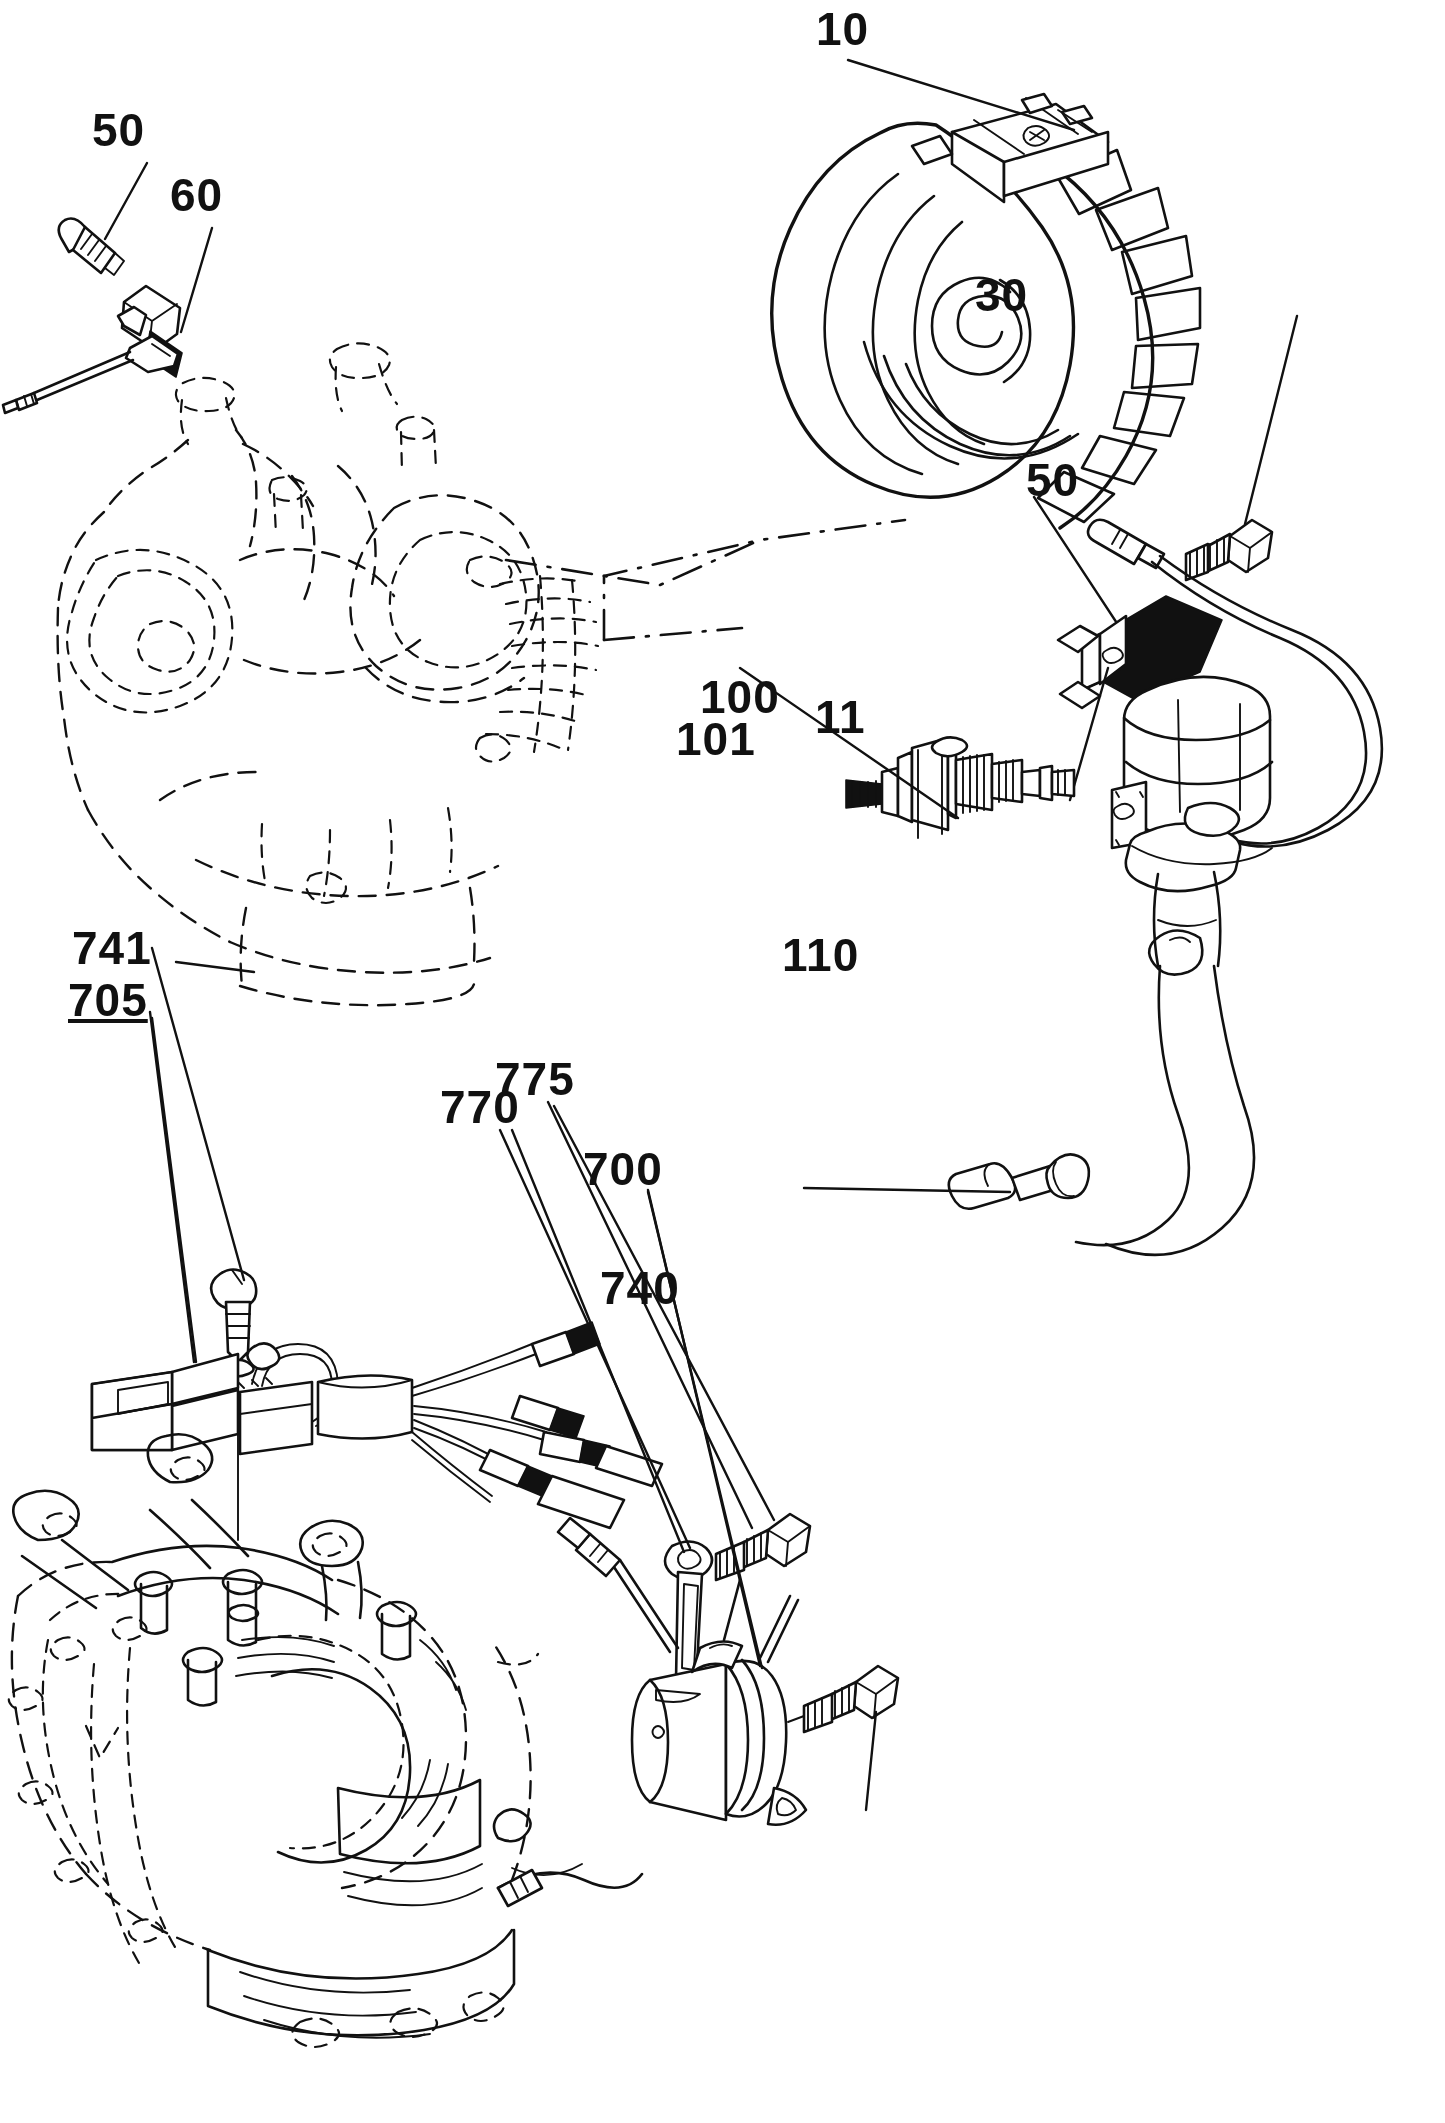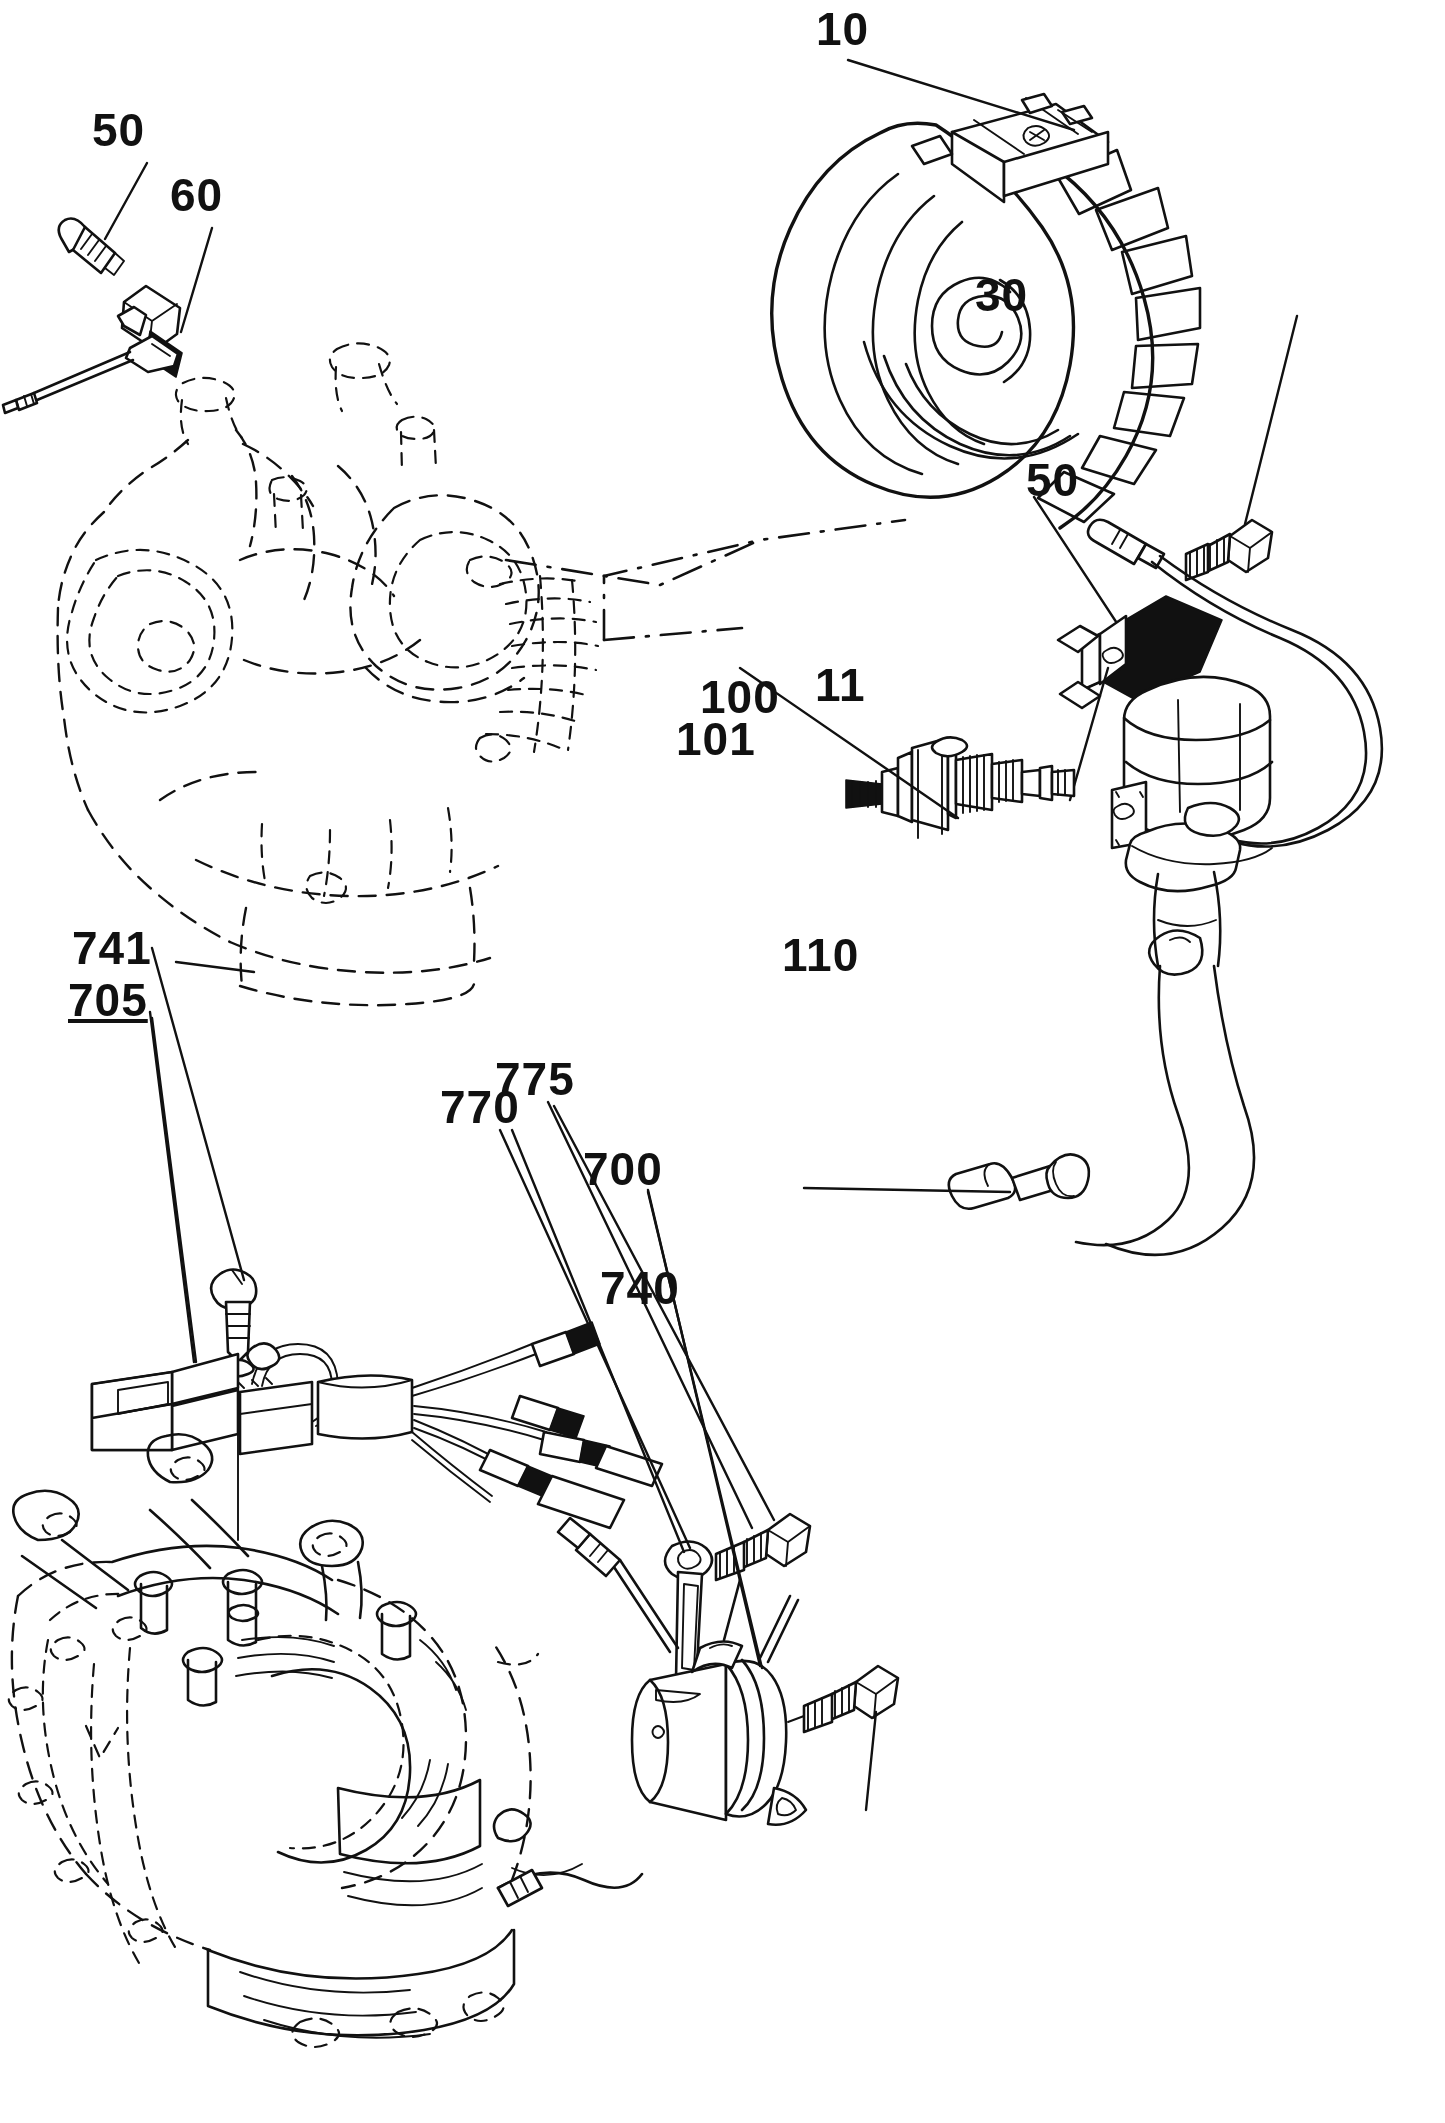--- a/index.html
+++ b/index.html
@@ -447,21 +447,21 @@
 
   </svg>
 
   <div class="callout" style="left:816px;top:6px;">10</div>
   <div class="callout" style="left:92px;top:107px;">50</div>
   <div class="callout" style="left:170px;top:172px;">60</div>
   <div class="callout" style="left:975px;top:272px;">30</div>
   <div class="callout" style="left:1026px;top:457px;">50</div>
   <div class="callout" style="left:700px;top:674px;text-align:right;">100</div>
   <div class="callout" style="left:676px;top:716px;">101</div>
-  <div class="callout" style="left:815px;top:662px;">11</div>
+  <div class="callout" style="left:815px;top:694px;">11</div>
   <div class="callout" style="left:782px;top:932px;">110</div>
   <div class="callout" style="left:72px;top:925px;">741</div>
   <div class="callout" style="left:68px;top:977px;text-decoration:underline;">705</div>
   <div class="callout" style="left:495px;top:1056px;">775</div>
   <div class="callout" style="left:440px;top:1084px;text-align:center;">770</div>
   <div class="callout" style="left:583px;top:1146px;">700</div>
   <div class="callout" style="left:600px;top:1265px;">740</div>
 
   <svg viewBox="0 0 1445 2123" xmlns="http://www.w3.org/2000/svg" style="pointer-events:none;">
     <g fill="none" stroke="#111" stroke-width="2.4" stroke-linecap="round">

